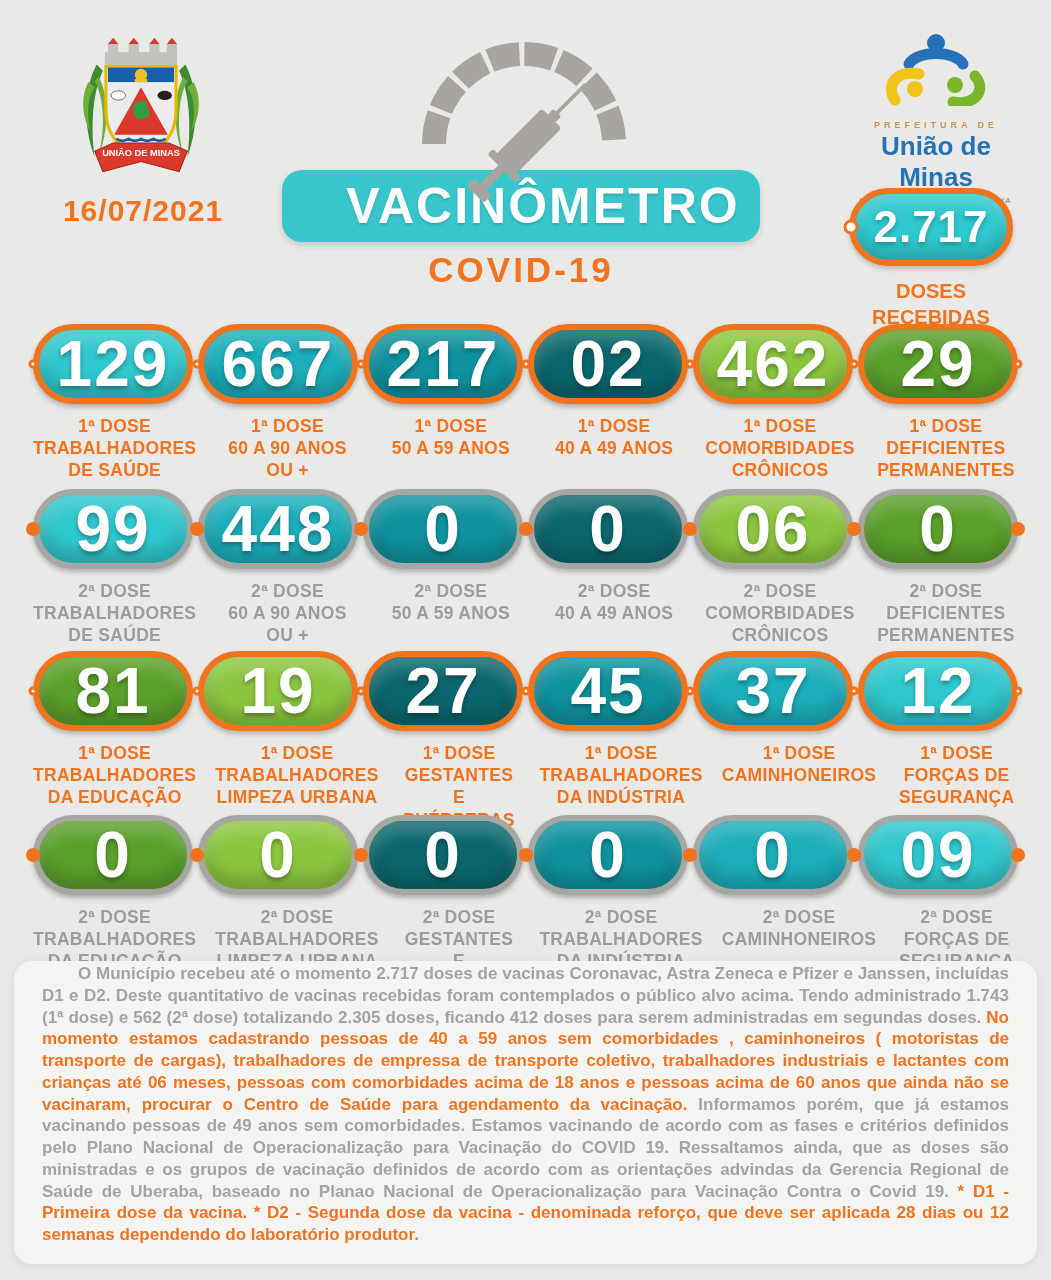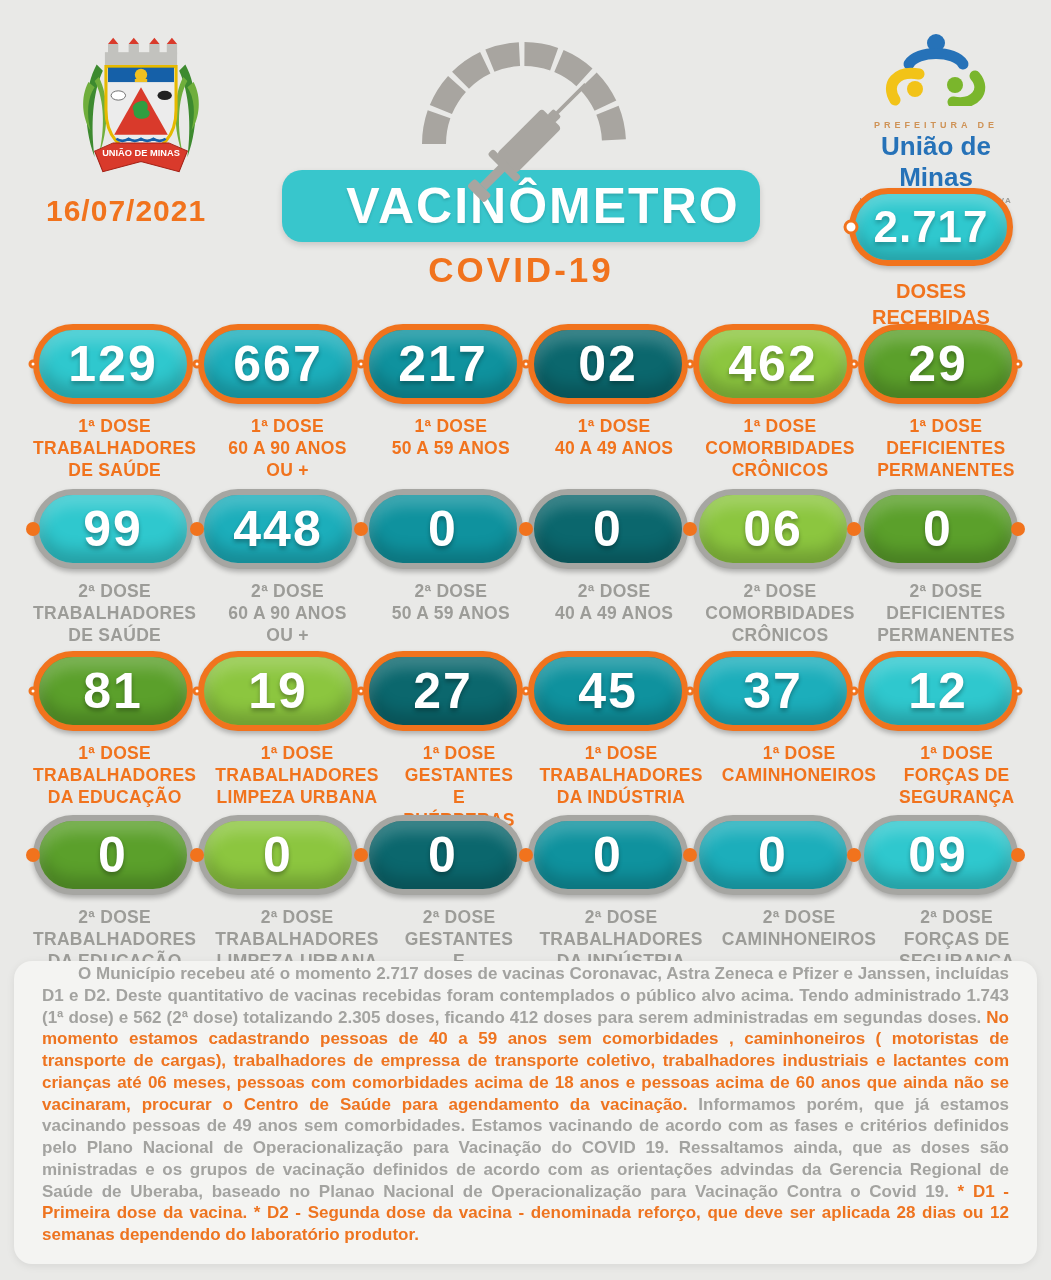--- a/index.html
+++ b/index.html
@@ -10,21 +10,21 @@
     font-family:"Liberation Sans", sans-serif;
     overflow:hidden;
   }
   .abs { position:absolute; }
 
   
   #crest { left:74px; top:34px; width:134px; height:158px; }
   #date {
     left:46px; top:194px; width:194px;
     font-size:30px; font-weight:bold; color:#f1731d;
-    letter-spacing:1px;
+    text-align:center; letter-spacing:1px;
   }
   #gauge { left:404px; top:26px; width:240px; height:206px; z-index:3; pointer-events:none; }
   #banner {
     left:282px; top:170px; width:478px; height:72px;
     background:#38c6cc; border-radius:20px; z-index:2;
     display:flex; align-items:center; justify-content:center;
     box-shadow:0 3px 6px rgba(0,0,0,0.15);
     padding-left:44px;
   }
   #banner .title {
@@ -73,21 +73,21 @@
   .pill-row { display:flex; gap:5px; position:relative; }
   .pill {
     flex:1; height:80px;
     border:6px solid var(--bcol);
     border-radius:44px;
     background:var(--pcol);
     box-shadow:inset 0 12px 14px rgba(255,255,255,0.2), inset 0 -12px 16px rgba(0,0,0,0.2), 0 3px 5px rgba(0,0,0,0.25);
     display:flex; align-items:center; justify-content:center;
   }
   .pill-value {
-    font-size:50px; font-weight:bold; color:#ffffff; letter-spacing:2px;
+    font-size:64px; font-weight:bold; color:#ffffff; letter-spacing:2px;
     text-shadow:0 3px 4px rgba(0,0,0,0.3);
   }
   .dot {
     position:absolute; top:50%; transform:translate(-50%,-50%);
     border-radius:50%; z-index:4;
   }
   .row-first .dot { width:9px; height:9px; background:#fff; border:3.5px solid var(--dotcol); }
   .row-second .dot { width:14px; height:14px; background:var(--dotcol); }
 
   .label-row { display:flex; gap:19px; margin-top:11px; }

